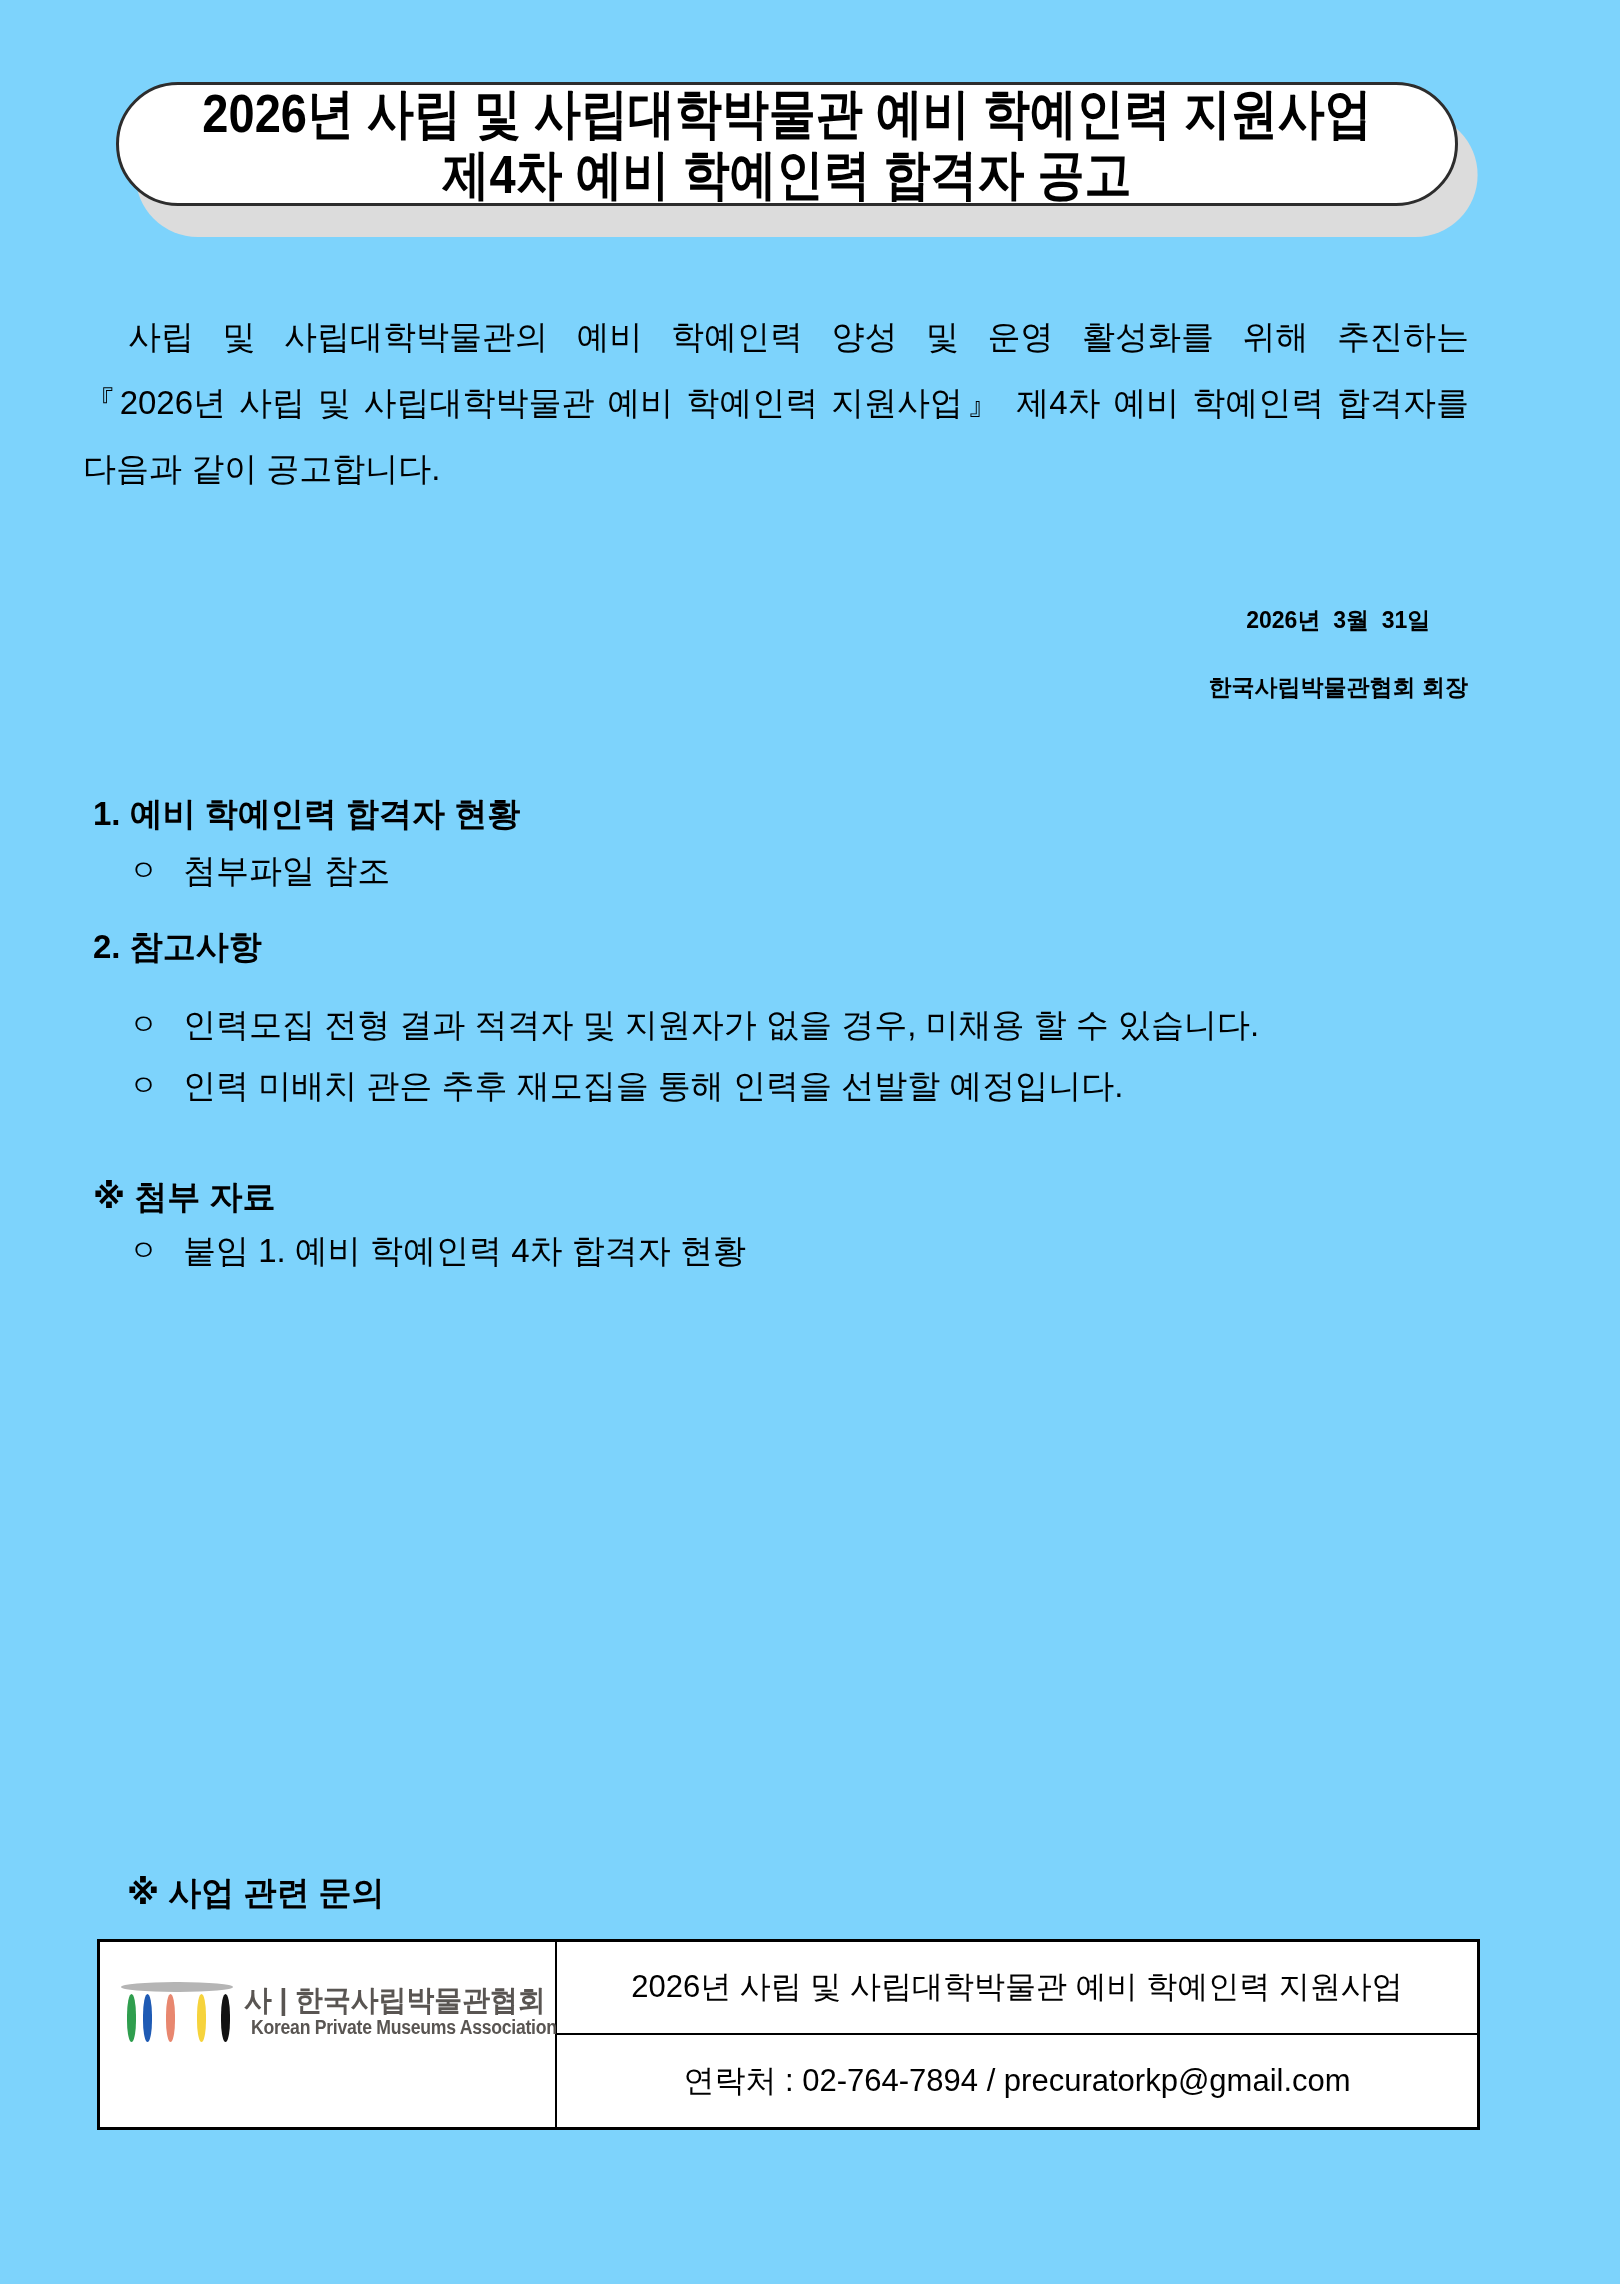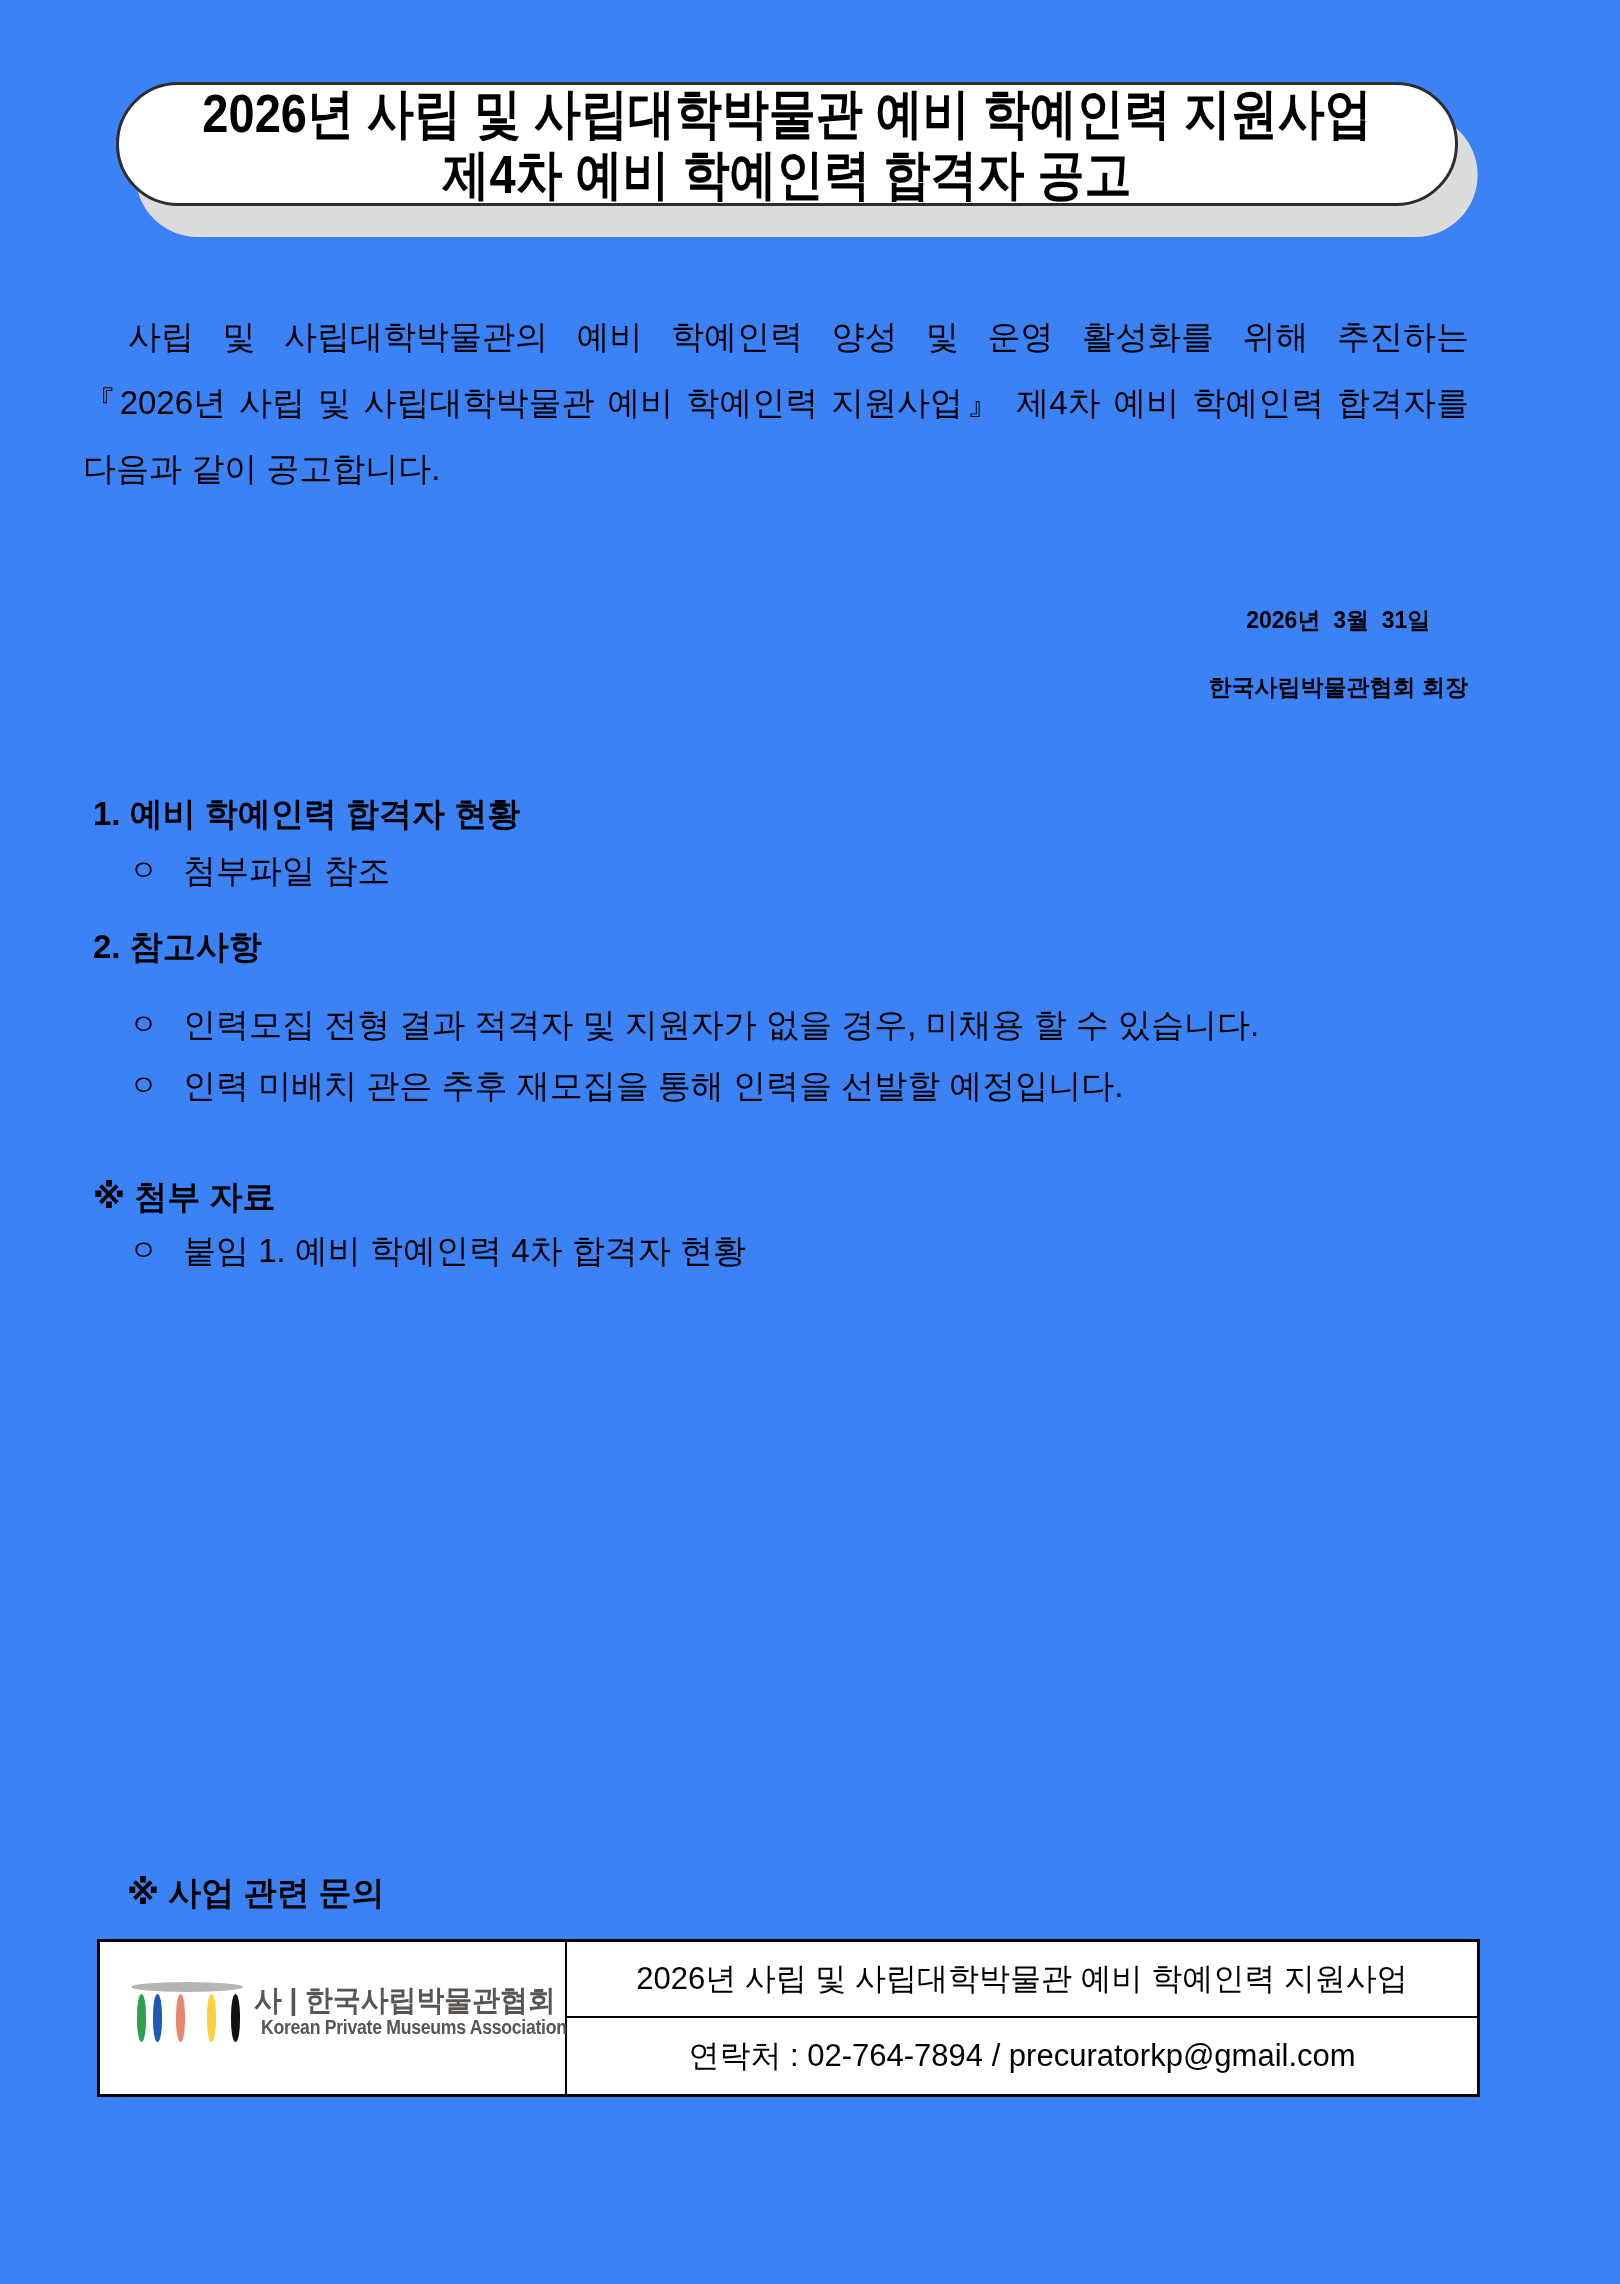--- a/index.html
+++ b/index.html
@@ -1,19 +1,19 @@
 <!DOCTYPE html>
 <html style="font-size:10.4px"><head>
 <meta charset="utf-8">
 <style>
   html,body{margin:0;padding:0;background:#ffffff;}
   .page{
     position:relative;
     width:1620px;height:2284px;
-    background:#3b82f6;
+    background:#7dd3fc;
     font-family:"Liberation Sans","DejaVu Sans",sans-serif;
     color:#000;
     overflow:hidden;
   }
   
   .title-box{
     position:absolute;left:116px;top:82px;width:1342px;height:124px;
     box-sizing:border-box;
     background:#ffffff;
     border:3.3px solid #2d2d2d;
@@ -49,25 +49,24 @@
   .bullet-line .marker{font-size:29px;line-height:39px;}
   #h1{top:794px;} #b1{top:851px;}
   #h2{top:927px;} #b2a{top:1005px;} #b2b{top:1066px;}
   #h3{top:1177px;} #b3{top:1231px;}
   
   .footer-heading{
     position:absolute;left:127px;top:1873px;height:39px;line-height:39px;
     font-size:33px;font-weight:bold;white-space:pre;
   }
   .footer-table{
-    position:absolute;left:97px;top:1939px;width:1383px;height:158px;
+    position:absolute;left:97px;top:1939px;width:1383px;height:191px;
     box-sizing:border-box;border:3.3px solid #000;
     display:grid;grid-template-columns:457px 1fr;grid-template-rows:1fr 1fr;
     background:#fff;
-    padding-left:10px;
   }
   .cell-logo{
     grid-row:1/3;grid-column:1;border-right:2px solid #000;position:relative;
   }
   .cell-top{
     grid-row:1;grid-column:2;border-bottom:2px solid #000;
     display:flex;align-items:center;justify-content:center;
     font-size:31px;white-space:pre;
   }
   .cell-bottom{

